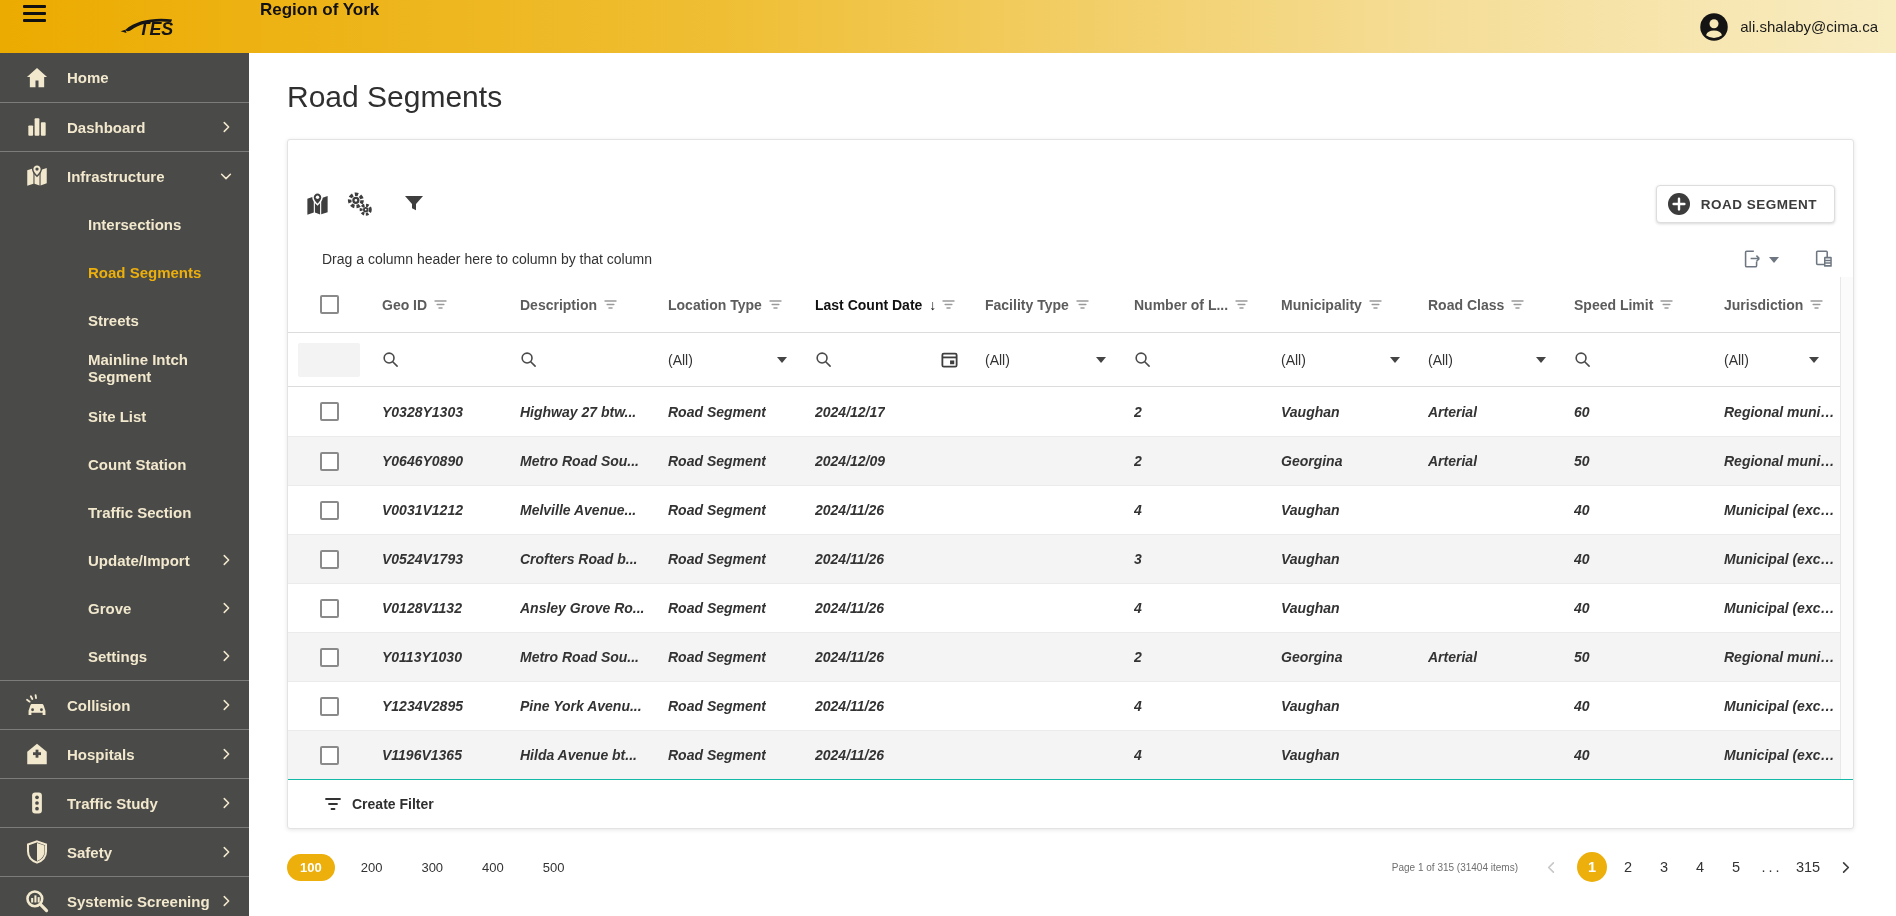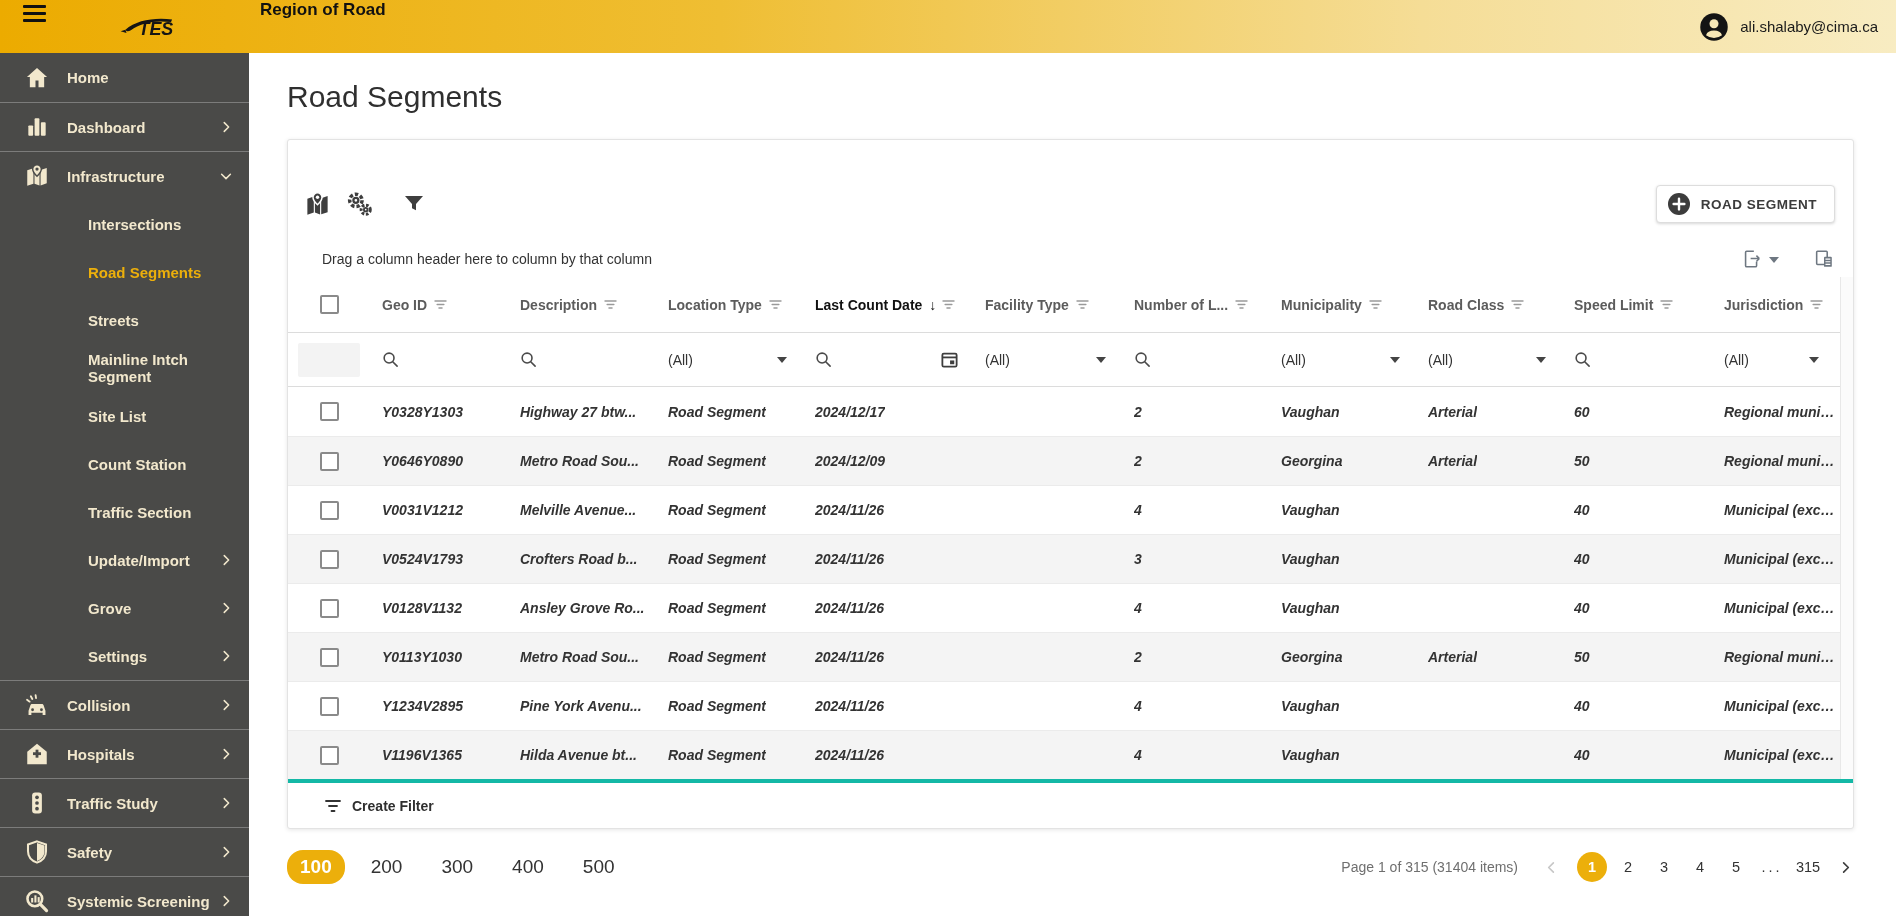--- a/index.html
+++ b/index.html
@@ -77,30 +77,30 @@
   .checkbox{width:19px; height:19px; border:2px solid #8a8a8a; border-radius:2px; background:#fff; cursor:pointer;}
   .fr-blank{width:62px; height:34px; background:#F3F3F3; border-radius:2px;}
   .search-ic{color:#4a4a4a; display:flex;}
   .all-text{font-size:14px; color:#333;}
   .sel-caret{width:0;height:0;border-left:5.5px solid transparent;border-right:5.5px solid transparent;
     border-top:6.5px solid #444; margin-left:auto; margin-right:16px;}
   .cal-ic{margin-left:auto; margin-right:14px; color:#3E3E3E; display:flex;}
   .cellv{font-size:14px; font-weight:600; color:#333; overflow:hidden; text-overflow:ellipsis;}
   .scroll-track{position:absolute; top:0; bottom:0; right:0; width:13px; border-left:1px solid #E8E8E8; background:#FBFBFB;}
   .create-filter{display:flex; align-items:center; gap:11px; height:49px; padding-left:37px;
-    border-top:4px solid #14b8a6; cursor:pointer;}
+    border-top:1px solid #14b8a6; cursor:pointer;}
   .create-filter .cf-ic{color:#333; display:flex;}
   .create-filter .cf-label{font-size:14px; font-weight:700; color:#2f2f2f;}
   
   .pager{width:1567px; display:flex; align-items:center; margin-top:18px; height:40px;}
   .sizes{display:flex; align-items:center; gap:13px;}
-  .size-item{font-size:19px; color:#333; padding:6px 13px; border-radius:16px; cursor:pointer;}
+  .size-item{font-size:13px; color:#333; padding:6px 13px; border-radius:16px; cursor:pointer;}
   .size-item.active{background:var(--gold); color:#fff; font-weight:700;}
   .pager-right{margin-left:auto; display:flex; align-items:center;}
-  .pinfo{font-size:14px; color:#6f6f6f; margin-right:26px;}
+  .pinfo{font-size:10px; color:#6f6f6f; margin-right:26px;}
   .pg-nav{width:16px; height:16px; display:flex; align-items:center; cursor:pointer;}
   .pg-nav.prev{color:#C7C7C7; margin-right:14px;}
   .pg-nav.next{color:#3d3d3d; margin-left:12px;}
   .page-item{min-width:30px; height:30px; display:flex; align-items:center; justify-content:center;
     font-size:14.5px; color:#333; margin:0 3px; cursor:pointer; border-radius:50%;}
   .page-item.active{background:var(--gold); color:#fff; font-weight:700;}
   .page-item.dots{letter-spacing:3px; cursor:default; color:#333;}
 </style>
 </head>
 <body>
@@ -112,21 +112,21 @@
         <i></i>
         <i></i>
       </button>
     <div class="logo">
       <svg width="76" height="38" viewBox="0 0 140 44">
         <path d="M10 27 C 30 9 64 4 96 8 L 94 13 C 66 9 38 14 20 28 C 15 31 11 30 10 27 Z" fill="#151515"></path>
         <path d="M10 27 L1 30 L12 33 Z" fill="#151515"></path>
         <text x="34" y="36" fill="#151515">TES</text>
       </svg>
     </div>
-    <div class="region-title">Region of Road</div>
+    <div class="region-title">Region of York</div>
     <div class="top-right">
       <span class="avatar">
         <svg viewBox="0 0 24 24" width="30" height="30">
           <circle cx="12" cy="12" r="11" fill="#141414"></circle>
           <circle cx="12" cy="9.4" r="3.6" fill="#F6E7B6"></circle>
           <path d="M5.6 18.6 a6.6 4.9 0 0 1 12.8 0 A 10.6 10.6 0 0 1 5.6 18.6 Z" fill="#F6E7B6"></path>
         </svg>
       </span>
       <span class="user-email">ali.shalaby@cima.ca</span>
     </div>

